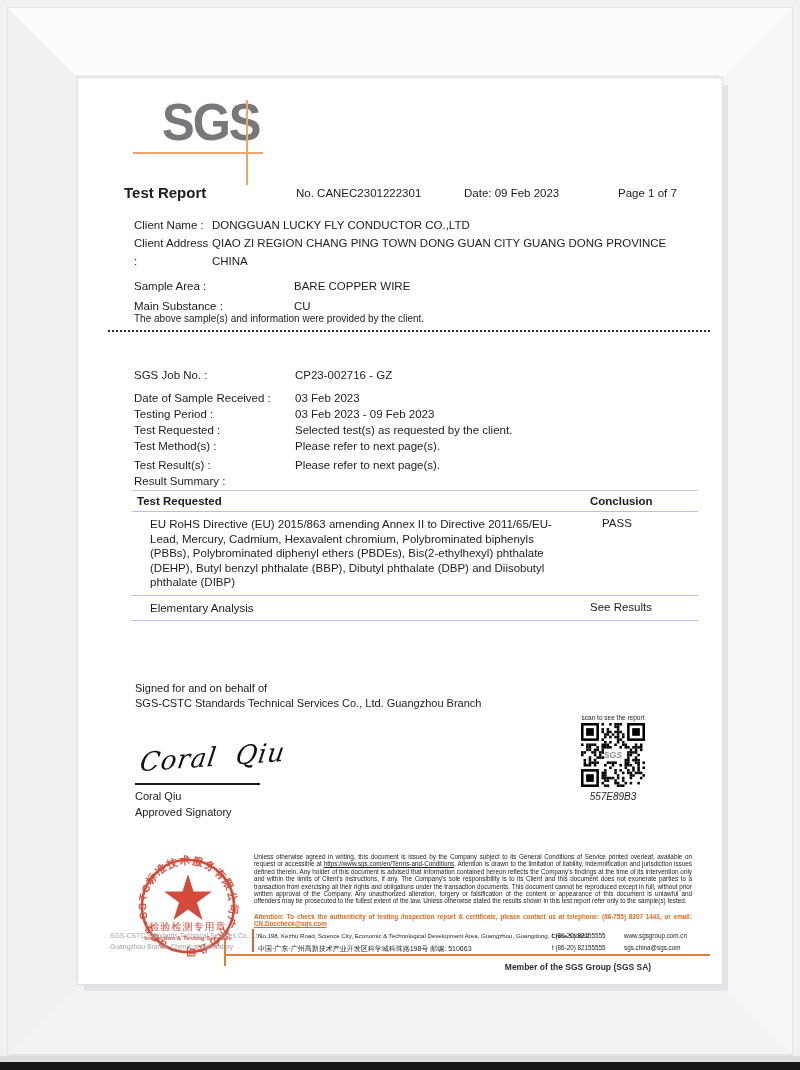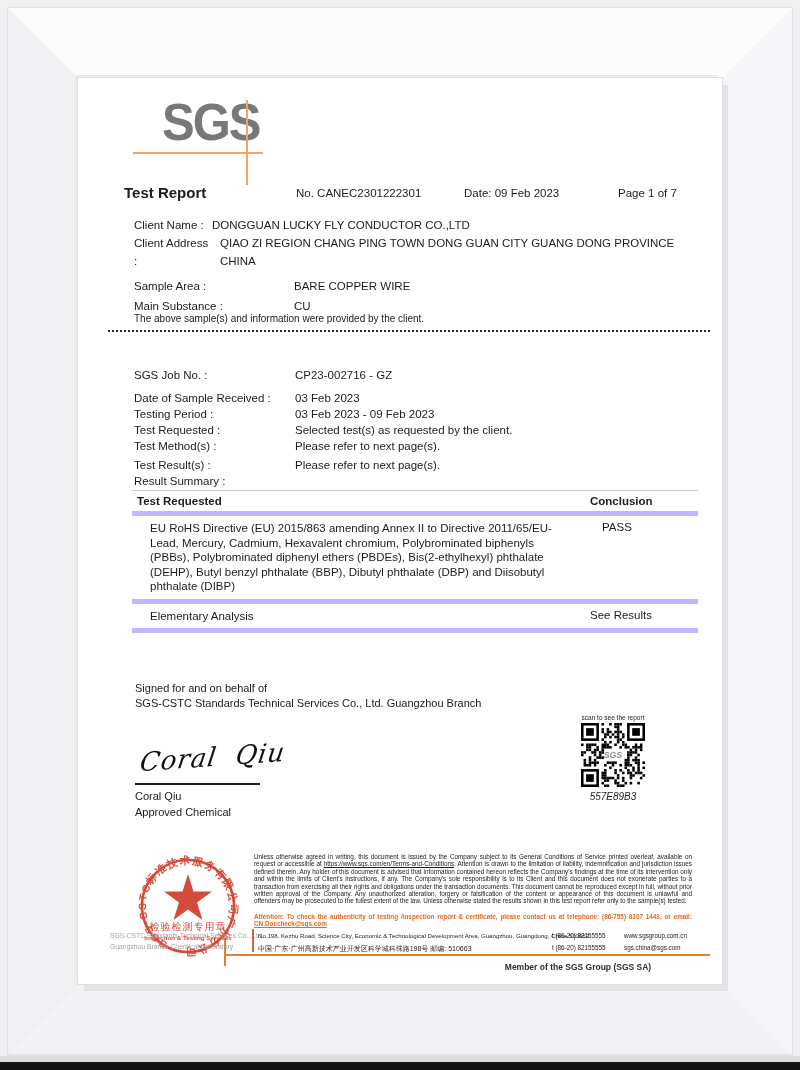--- a/index.html
+++ b/index.html
@@ -30,34 +30,34 @@
   .hdr { position:absolute; left:46px; top:108px; width:570px; height:18px; font-size:11.5px; }
   .hdr .title { position:absolute; left:0; top:-2px; font-size:15px; font-weight:700; }
   .hdr .no   { position:absolute; left:172px; top:1px; }
   .hdr .date { position:absolute; left:340px; top:1px; }
   .hdr .page { position:absolute; left:462px; top:1px;padding-left:32px; }
 
   
   .crow { position:absolute; left:56px; font-size:11.5px; display:flex; line-height:18px; }
   .crow .lbl { flex:0 0 78px; }
   .crow .lblw { flex:0 0 160px; }
-  .addr-val span { display:block;margin-left:8px; }
+  .addr-val span { display:block; }
   .note { position:absolute; left:56px; top:235px; font-size:10px; }
   .dotline { position:absolute; left:30px; top:252px; width:602px; height:2px;
     background:repeating-linear-gradient(90deg,#2c2c2c 0 2px,transparent 2px 4px); }
 
   
   .jrow { position:absolute; left:56px; font-size:11.5px; display:flex; line-height:15px; }
   .jrow .lbl { flex:0 0 161px; }
   .rsummary { position:absolute; left:56px; top:397px; font-size:11.5px; }
 
   
   .stable { position:absolute; left:54px; top:412px; width:566px; border-collapse:collapse;
     font-size:11.5px; }
-  .stable td,.stable th { border-top:1px solid #c9c9cc; border-bottom:5px solid #c4b5fd;
+  .stable td,.stable th { border-top:1px solid #c9c9cc; border-bottom:1px solid #c4b5fd;
     vertical-align:top; text-align:left; font-weight:400; }
   .stable th { font-weight:700; padding:4px 0 4px 5px; }
   .stable th.conc { padding-left:6px; }
   .stable td.test { padding:5px 10px 5px 18px; line-height:14.5px; width:452px; }
   .stable td.conc { padding:5px 0 5px 18px; }
   .stable td.conc2 { padding:5px 0 5px 6px; }
 
   
   .signed1 { position:absolute; left:57px; top:604px; font-size:11px; }
   .signed2 { position:absolute; left:57px; top:619px; font-size:11px; }
@@ -180,21 +180,21 @@
           <td class="conc2">See Results</td>
         </tr>
       </tbody>
         </table>
 
       <div class="signed1">Signed for and on behalf of</div>
       <div class="signed2">SGS-CSTC Standards Technical Services Co., Ltd. Guangzhou Branch</div>
       <div class="handwriting">Coral Qiu</div>
       <div class="sigline"></div>
       <div class="signame">Coral Qiu</div>
-      <div class="sigtitle">Approved Chemical</div>
+      <div class="sigtitle">Approved Signatory</div>
 
       <div class="qrwrap">
         <div class="qrcap">scan to see the report</div>
         <svg id="qr" class="qrcode" width="64" height="64" viewBox="0 0 25 25">
             <rect x="0" y="0" width="25" height="25" fill="#fff"></rect>
             <rect x="8" y="0" width="1" height="1" fill="#000"></rect>
             <rect x="11" y="0" width="1" height="1" fill="#000"></rect>
             <rect x="13" y="0" width="1" height="1" fill="#000"></rect>
             <rect x="14" y="0" width="1" height="1" fill="#000"></rect>
             <rect x="15" y="0" width="1" height="1" fill="#000"></rect>

